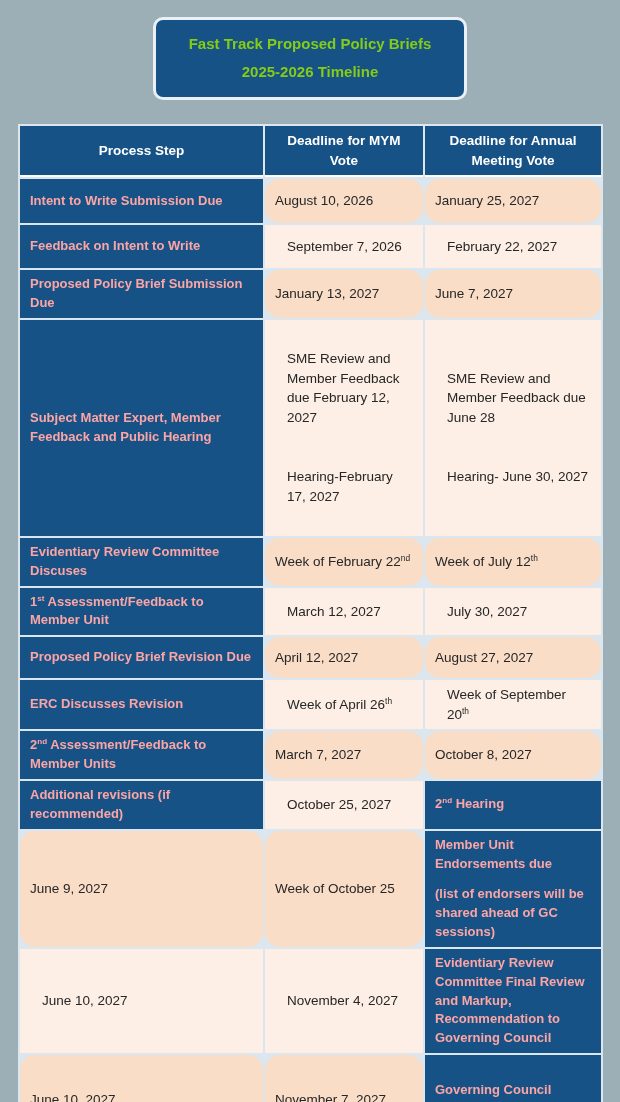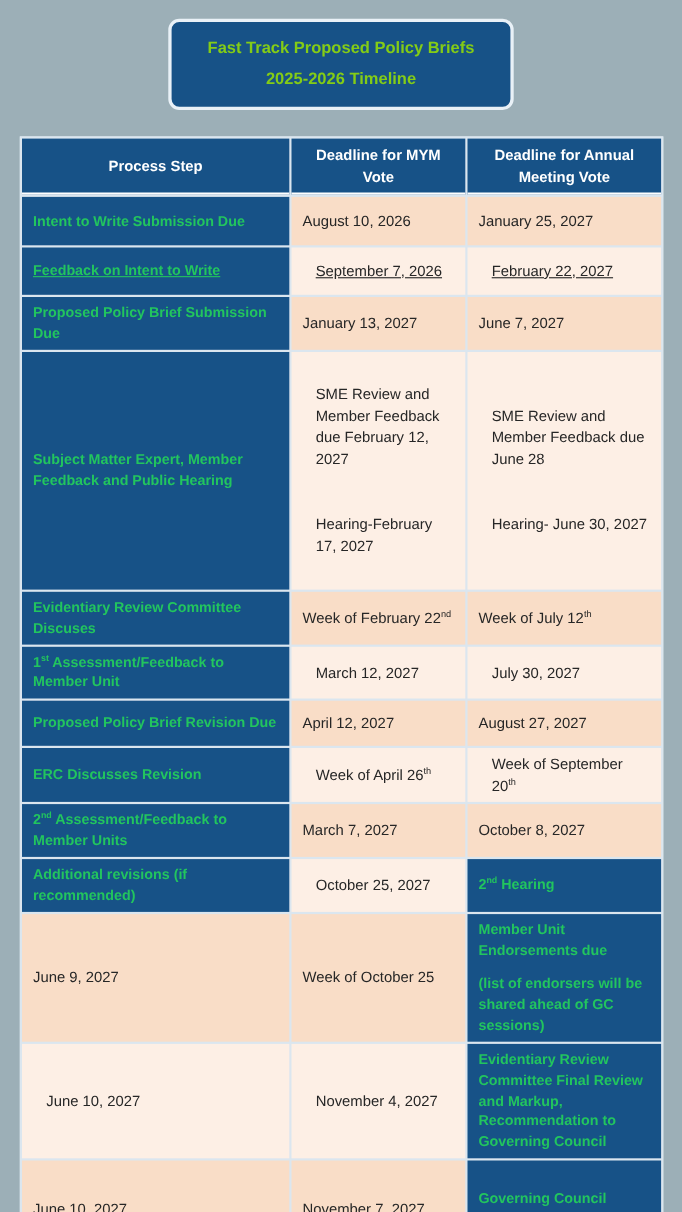--- a/index.html
+++ b/index.html
@@ -52,38 +52,38 @@
     font-weight: bold;
     font-size: 13.5px;
     line-height: 1.45;
     text-align: center;
     align-items: center;
     min-height: 45px;
     border-bottom: 2px solid #ffffff;
   }
   .step {
     background: var(--blue);
-    color: #22c55e;
+    color: #fca5a5;
     font-weight: bold;
     font-size: 13px;
     line-height: 1.45;
   }
   .date {
     font-size: 13.5px;
     color: var(--date-text);
     line-height: 1.45;
   }
-  .dark  { background: var(--peach-dark); }
+  .dark  { background: var(--peach-dark); border-radius: 15px; }
   .light { background: var(--peach-light); padding-left: 22px; }
   .para { margin: 0; }
   .para + .para { margin-top: 8px; }
   sup { font-size: 0.62em; line-height: 0; }
   
   .r0  { min-height: 44px; }
-  .r1  { min-height: 43px; text-decoration: underline; }
+  .r1  { min-height: 43px; }
   .r2  { min-height: 44px; }
   .r3  { min-height: 216px; }
   .r3.date .para + .para { margin-top: 10px; }
   .r4  { min-height: 46px; }
   .r5  { min-height: 42px; }
   .r6  { min-height: 41px; }
   .r7  { min-height: 41px; }
   .r8  { min-height: 43px; }
   .r9  { min-height: 45px; }
   .r10 { min-height: 36px; }

